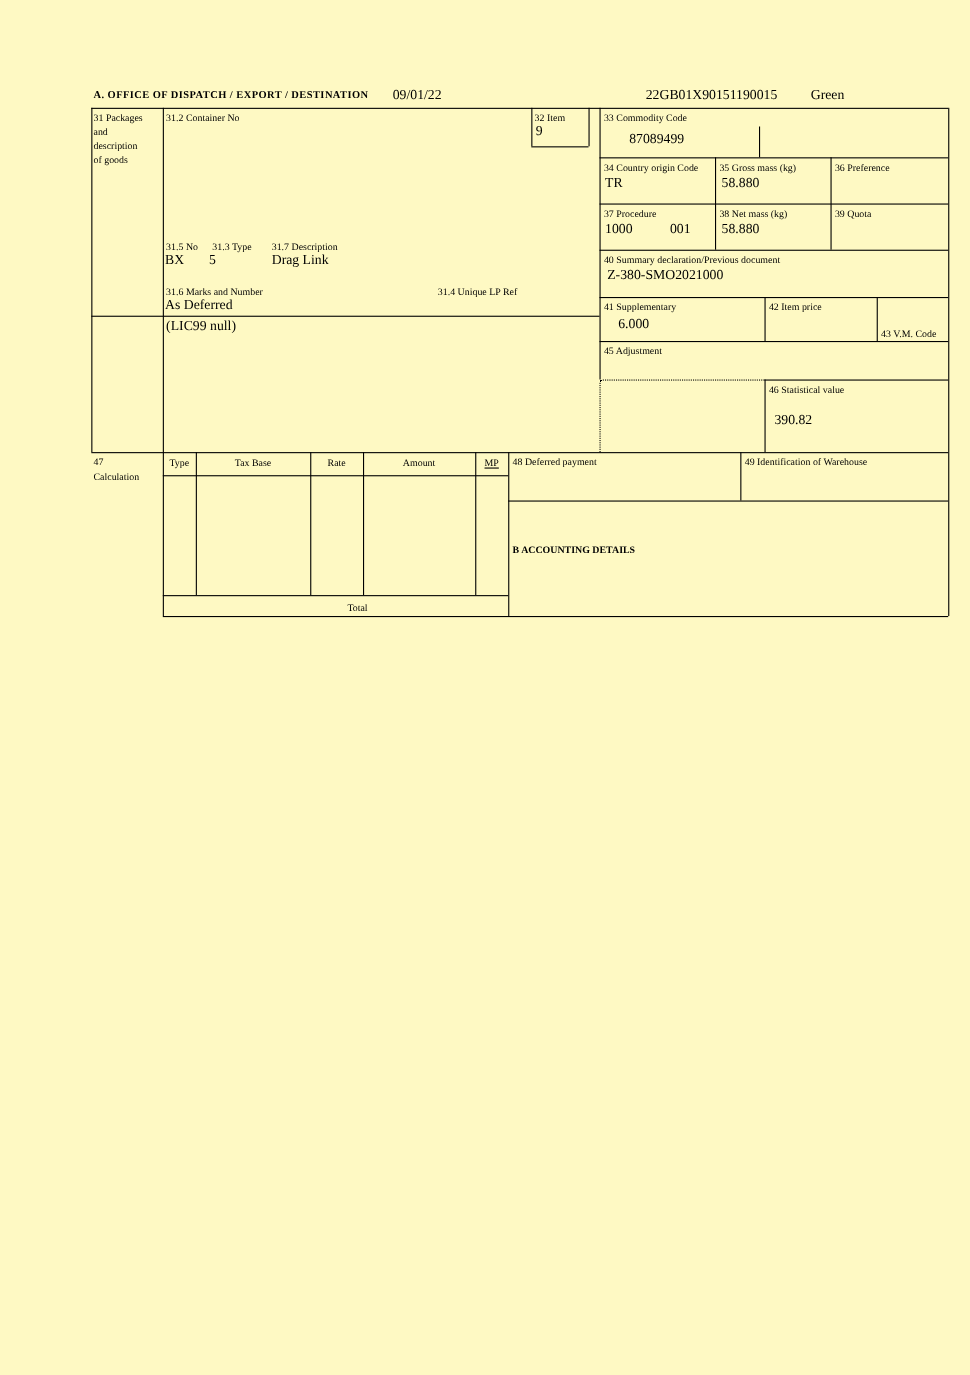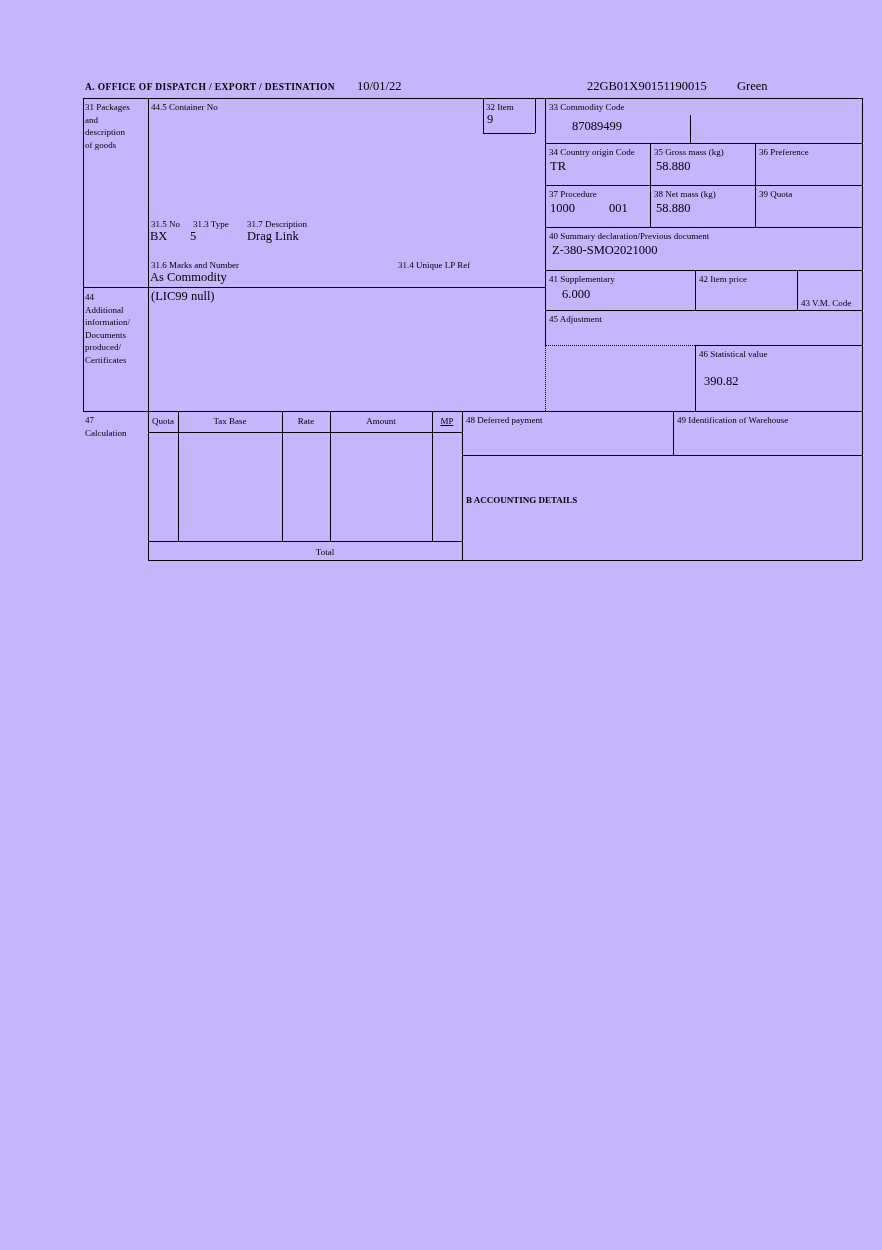--- a/index.html
+++ b/index.html
@@ -1,53 +1,53 @@
 <!DOCTYPE html>
 <html><head>
 <meta charset="utf-8">
 <style>
   html,body { margin:0; padding:0; background:#fff; }
-  .page { position:relative; width:882px; height:1250px; background:#c4b5fd;
+  .page { position:relative; width:882px; height:1250px; background:#fef9c3;
           font-family:"Liberation Serif", serif; color:#000; overflow:hidden; }
   .hline { position:absolute; height:1px; background:#000; }
   .vline { position:absolute; width:1px; background:#000; }
   .hdot  { position:absolute; height:0; border-top:1px dotted #000; }
   .vdot  { position:absolute; width:0; border-left:1px dotted #000; }
   .lbl { position:absolute; font-size:9px; line-height:1.4; white-space:pre-line; }
   .val { position:absolute; font-size:12.5px; line-height:1.15; white-space:pre; }
   .bold { font-weight:bold; }
   .ctr { display:flex; justify-content:center; }
 </style>
 </head>
 <body>
 
 <div class="page">
 
   <div class="lbl bold" style="left:85px; top:81px; font-size:9.5px; letter-spacing:0.4px;">A.  OFFICE OF DISPATCH / EXPORT / DESTINATION</div>
-  <div class="val" style="left:357px; top:79px;">10/01/22</div>
+  <div class="val" style="left:357px; top:79px;">09/01/22</div>
   <div class="val" style="left:587px; top:79px;">22GB01X90151190015</div>
   <div class="val" style="left:737px; top:79px;">Green</div>
 
   <div class="lbl" style="left:85px; top:101px; width:60px;">31 Packages
 and
 description
 of goods</div>
 
-  <div class="lbl" style="left:151px; top:101px;">44.5 Container No</div>
+  <div class="lbl" style="left:151px; top:101px;">31.2 Container No</div>
 
   <div class="lbl" style="left:151px; top:218px;">31.5 No</div>
   <div class="lbl" style="left:193px; top:218px;">31.3 Type</div>
   <div class="lbl" style="left:247px; top:218px;">31.7 Description</div>
   <div class="val" style="left:150px; top:229px;">BX</div>
   <div class="val" style="left:190px; top:229px;">5</div>
   <div class="val" style="left:247px; top:229px;">Drag Link</div>
 
   <div class="lbl" style="left:151px; top:259px;">31.6 Marks and Number</div>
   <div class="lbl" style="left:398px; top:259px;">31.4 Unique LP Ref</div>
-  <div class="val" style="left:150px; top:270px;">As Commodity</div>
+  <div class="val" style="left:150px; top:270px;">As Deferred</div>
 
   <div class="lbl" style="left:486px; top:101px;">32 Item</div>
   <div class="val" style="left:487px; top:112px;">9</div>
 
   <div class="lbl" style="left:549px; top:101px;">33 Commodity Code</div>
   <div class="val" style="left:572px; top:119px;">87089499</div>
 
   <div class="lbl" style="left:549px; top:146px;">34 Country origin Code</div>
   <div class="val" style="left:550px; top:159px;">TR</div>
   <div class="lbl" style="left:654px; top:146px;">35 Gross mass (kg)</div>
@@ -62,37 +62,31 @@
   <div class="lbl" style="left:759px; top:188px;">39 Quota</div>
 
   <div class="lbl" style="left:549px; top:230px;">40 Summary declaration/Previous document</div>
   <div class="val" style="left:552px; top:243px;">Z-380-SMO2021000</div>
 
   <div class="lbl" style="left:549px; top:273px;">41 Supplementary</div>
   <div class="val" style="left:562px; top:287px;">6.000</div>
   <div class="lbl" style="left:699px; top:273px;">42 Item price</div>
   <div class="lbl" style="left:801px; top:273px;margin-top:24px;">43 V.M. Code</div>
 
-  <div class="lbl" style="left:85px; top:291px; width:62px;">44
-Additional
-information/
-Documents
-produced/
-Certificates</div>
   <div class="val" style="left:151px; top:289px;">(LIC99 null)</div>
 
   <div class="lbl" style="left:549px; top:313px;">45 Adjustment</div>
 
   <div class="lbl" style="left:699px; top:348px;">46 Statistical value</div>
   <div class="val" style="left:704px; top:374px;">390.82</div>
 
   <div class="lbl" style="left:85px; top:414px; width:60px;">47
 Calculation</div>
 
-  <div class="lbl ctr" style="left:148px; top:415px; width:30px;">Quota</div>
+  <div class="lbl ctr" style="left:148px; top:415px; width:30px;">Type</div>
   <div class="lbl ctr" style="left:178px; top:415px; width:104px;">Tax Base</div>
   <div class="lbl ctr" style="left:282px; top:415px; width:48px;">Rate</div>
   <div class="lbl ctr" style="left:330px; top:415px; width:102px;">Amount</div>
   <div class="lbl ctr" style="left:432px; top:415px; width:30px;text-decoration:underline;">MP</div>
   <div class="lbl ctr" style="left:282px; top:546px; width:86px;">Total</div>
 
   <div class="lbl" style="left:466px; top:414px;">48 Deferred payment</div>
   <div class="lbl" style="left:677px; top:414px;">49 Identification of Warehouse</div>
   <div class="lbl bold" style="left:466px; top:458px;margin-top:36px;">B ACCOUNTING DETAILS</div>
 

